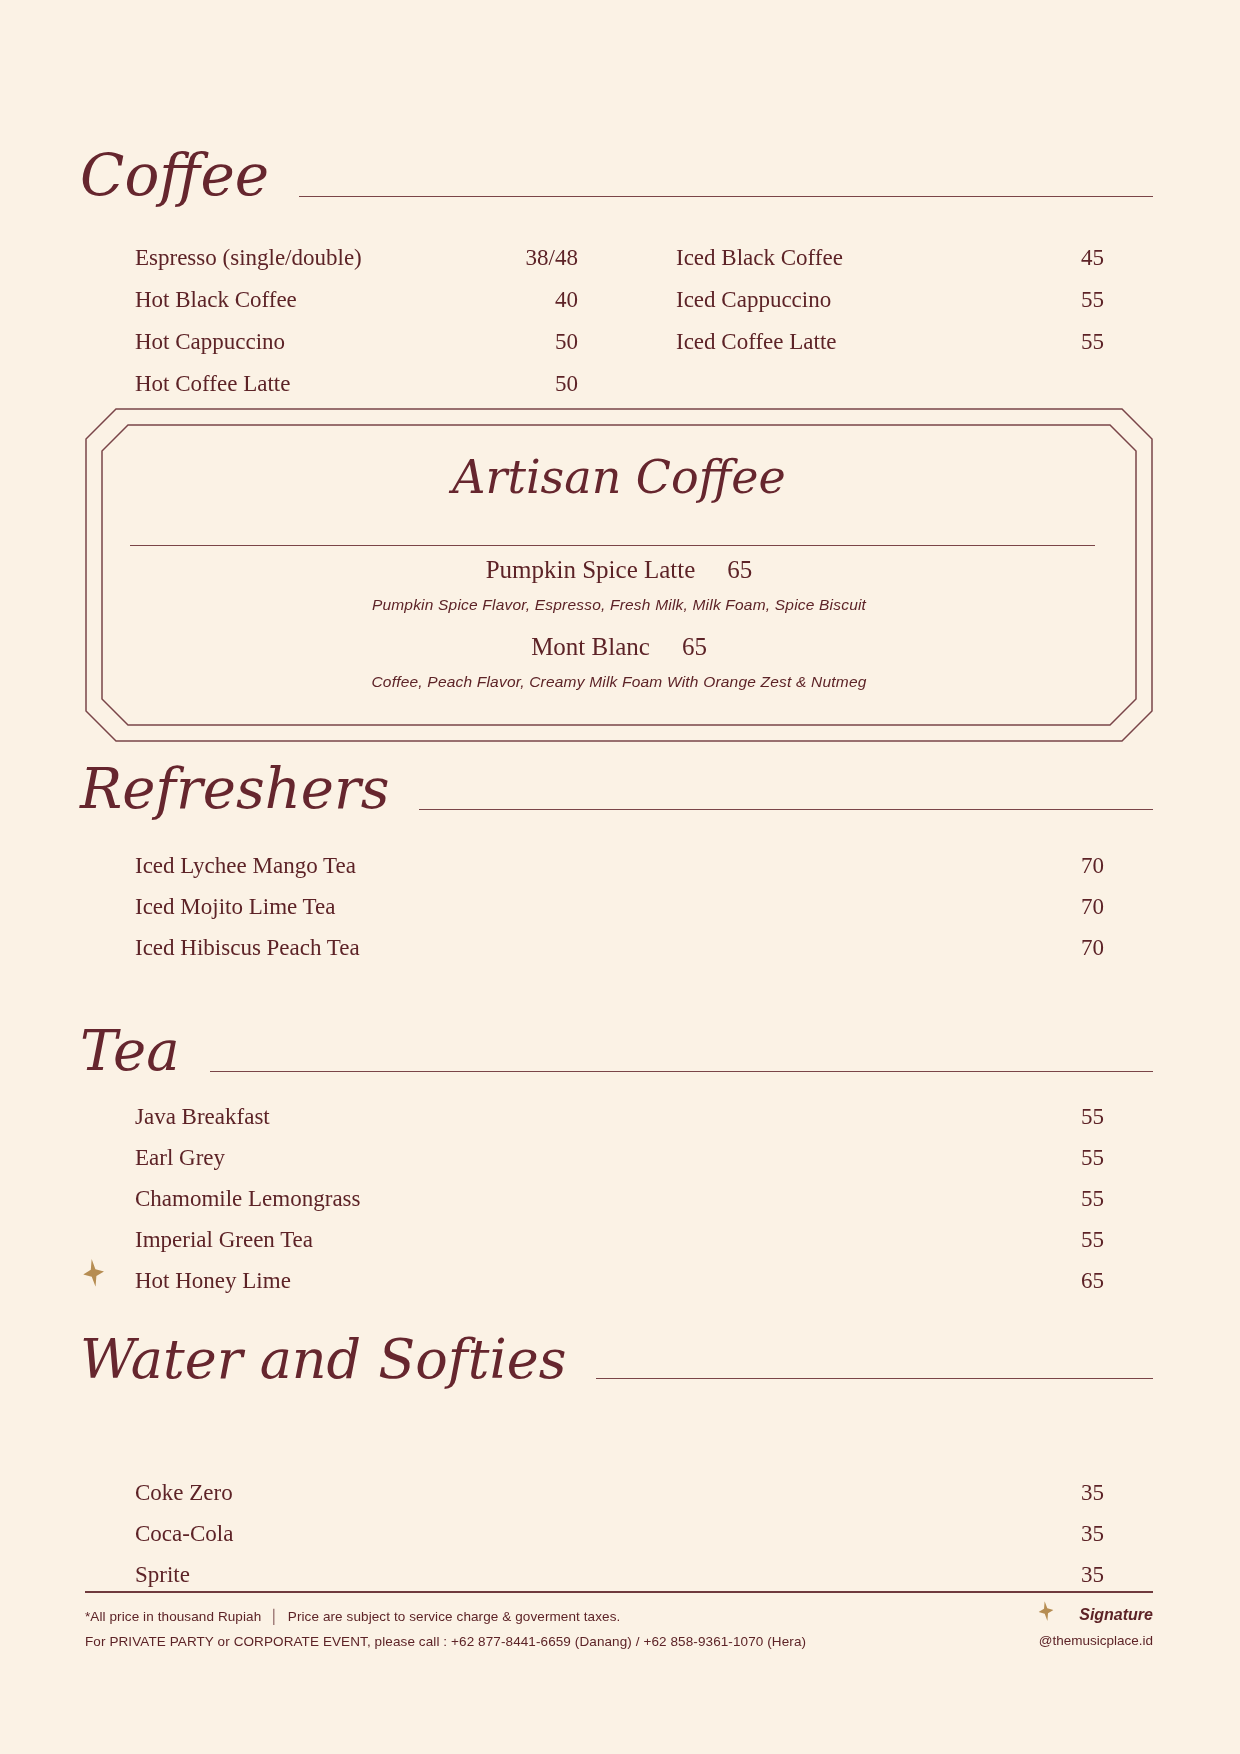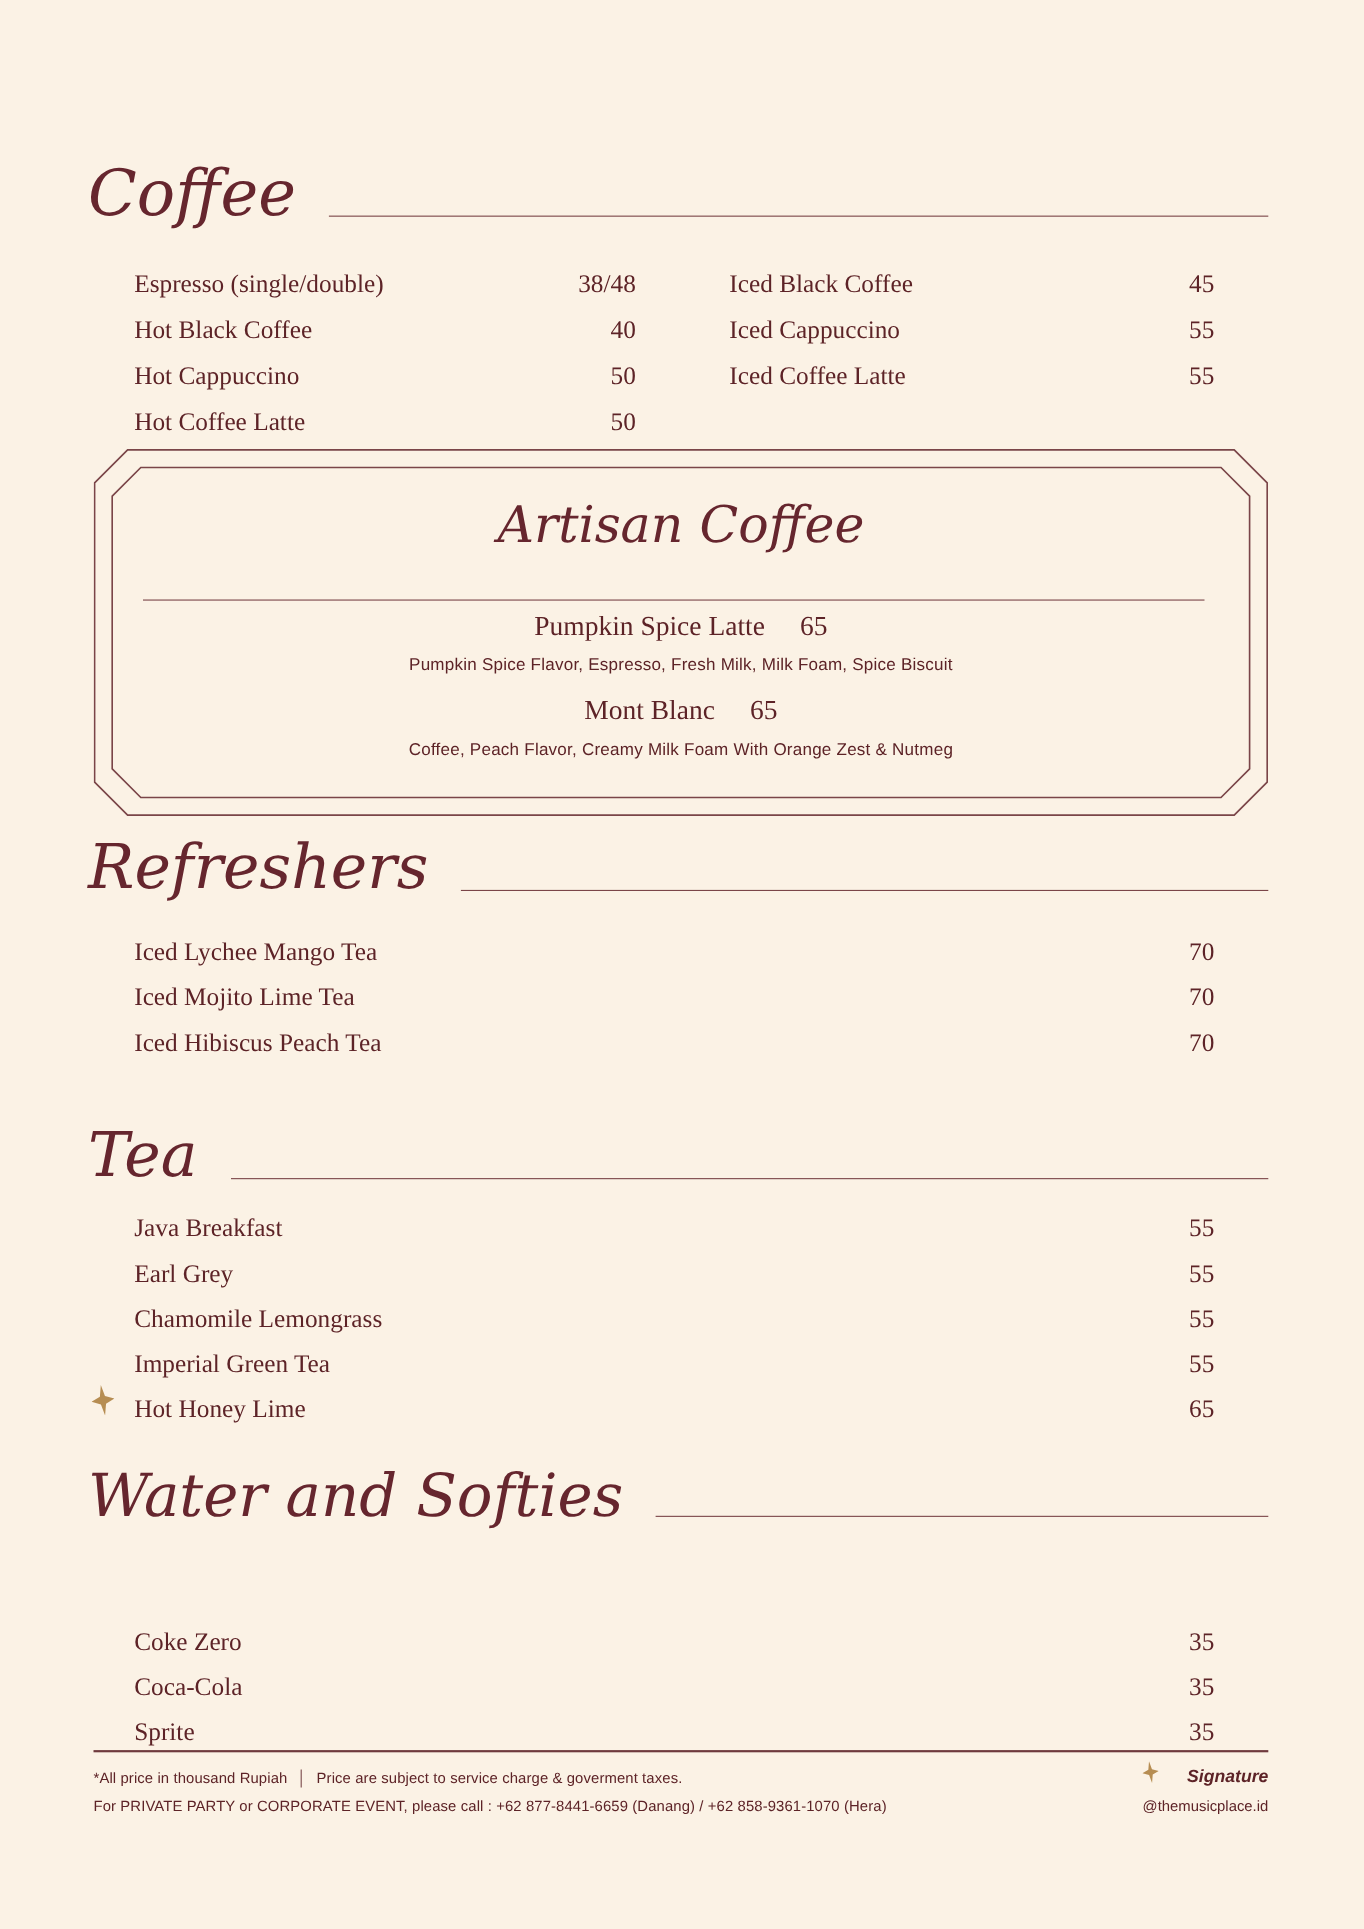--- a/index.html
+++ b/index.html
@@ -23,21 +23,21 @@
           margin-left:30px;margin-bottom:16px;}
   .h-coffee{top:116px;font-size:58px;margin-top:22px;}
   .h-refreshers{top:753px;font-size:56px;}
   .h-tea{top:1015px;font-size:56px;}
   .h-water{top:1325px;font-size:54px;}
   .h-coffee .script,.h-refreshers .script,.h-tea .script,.h-water .script{font-size:inherit;}
 
   
   .items{position:absolute;font-size:23px;}
   .row{display:flex;align-items:baseline;line-height:42px;position:relative;}
-  .nm{flex:1;white-space:nowrap;}
+  .nm{flex:1;white-space:nowrap;margin-left:13px;}
   .pr{white-space:nowrap;}
   .items-coffee-left{left:122px;top:237px;width:456px;}
   .items-coffee-right{left:663px;top:237px;width:441px;}
   .items-refreshers{left:122px;top:845px;width:982px;}
   .items-refreshers .row,.items-tea .row,.items-water .row{line-height:41px;}
   .items-tea{left:122px;top:1096px;width:982px;}
   .items-water{left:122px;top:1472px;width:982px;}
   .size-note{font-size:17px;margin-left:7px;}
 
   .star{display:inline-block;}
@@ -48,21 +48,21 @@
   .artisan svg.frame{position:absolute;left:0;top:0;}
   .artisan .a-title{position:absolute;left:0;right:0;top:40px;text-align:center;
        font-size:46px;}
   .artisan .a-rule{position:absolute;left:45px;right:58px;top:137px;
        border-bottom:1.4px solid var(--rule);}
   .a-item{position:absolute;left:0;right:0;display:flex;justify-content:center;
        align-items:baseline;gap:32px;font-size:25px;}
   .a-item-1{top:148px;}
   .a-item-2{top:225px;}
   .a-desc{position:absolute;left:0;right:0;text-align:center;
-       font-family:"Liberation Sans",sans-serif;font-size:15.5px;
+       font-family:"Liberation Sans",sans-serif;font-style:italic;font-size:15.5px;
        letter-spacing:.2px;}
   .a-desc-1{top:188px;}
   .a-desc-2{top:265px;}
 
   
   .f-rule{position:absolute;left:85px;top:1591px;width:1068px;height:0;
        border-top:2.5px solid #6f3a3d;}
   .f-left{position:absolute;left:85px;top:1604px;
        font-family:"Liberation Sans",sans-serif;font-size:13.5px;line-height:25px;
        letter-spacing:.1px;}

